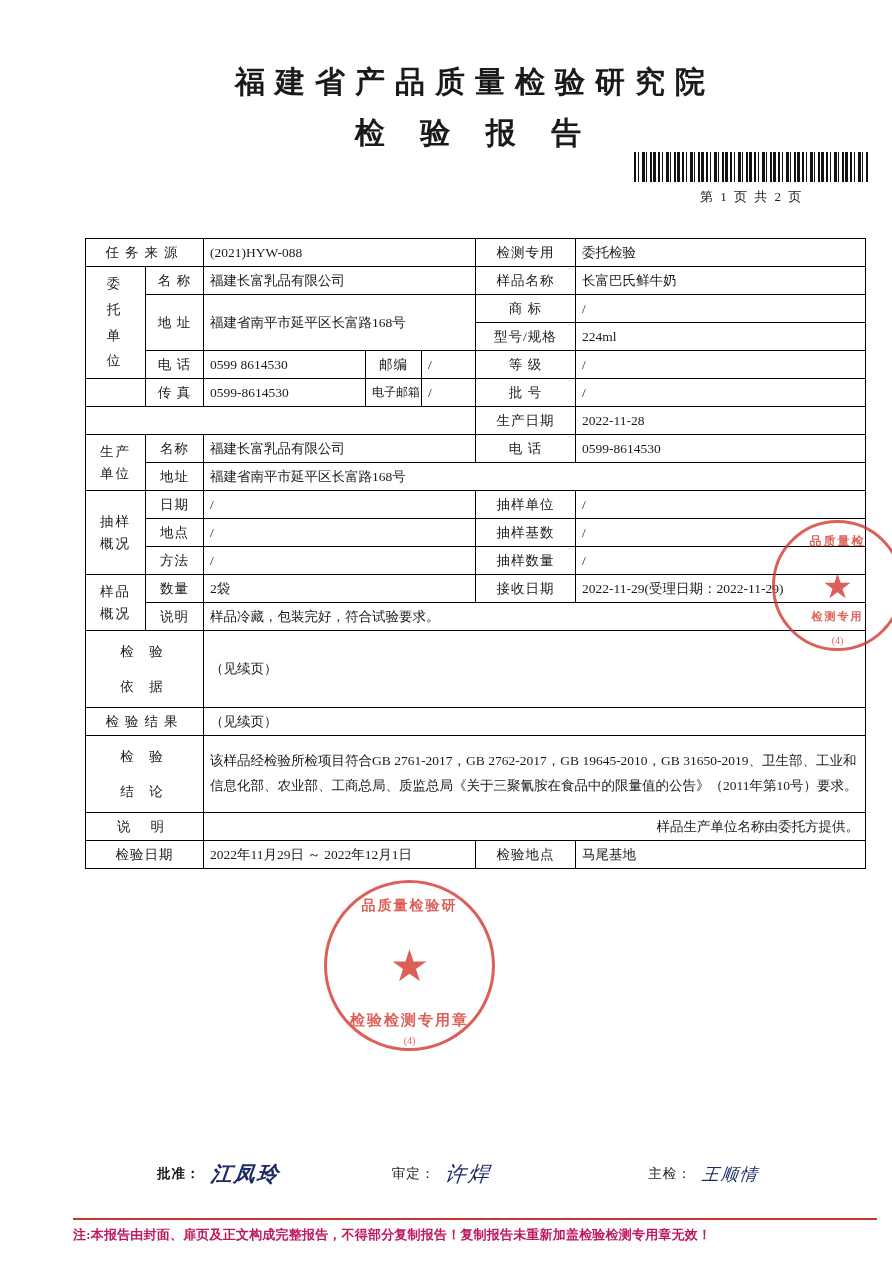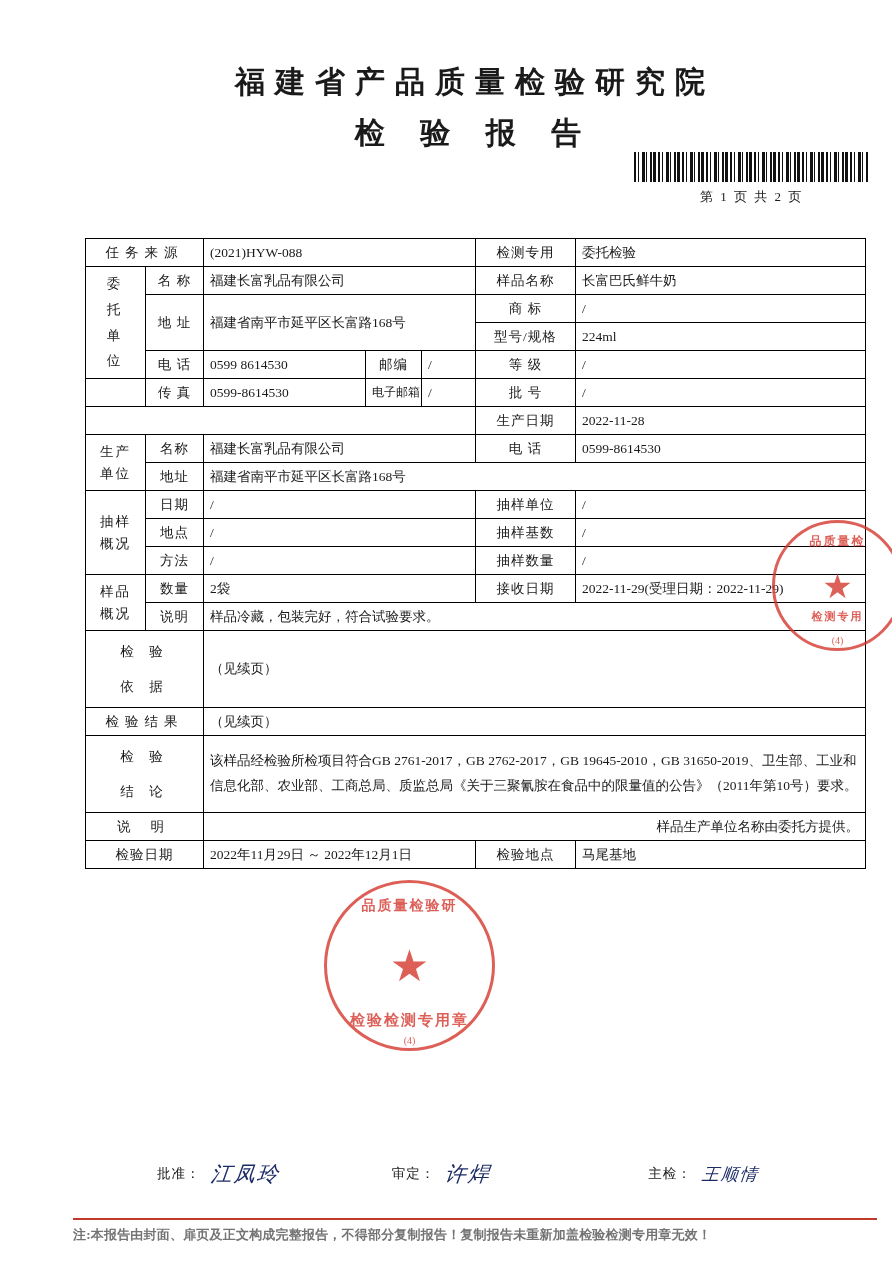--- a/index.html
+++ b/index.html
@@ -181,21 +181,21 @@
     top: 1218px;
     border-top: 2px solid #c0392b;
   }
   .footer-note {
     position: absolute;
     left: 44px;
     right: 44px;
     top: 1226px;
     font-size: 13px;
     font-weight: bold;
-    color: #737373;
+    color: #be185d;
     letter-spacing: .2px;
   }
 
   
   .stamp {
     position: absolute;
     border: 3px solid #d4342a;
     border-radius: 50%;
     color: #d4342a;
     opacity: .78;
@@ -408,21 +408,21 @@
       <tr>
         <td class="lbl" colspan="2">检验日期</td>
         <td class="val" colspan="3">2022年11月29日 ～ 2022年12月1日</td>
         <td class="lbl">检验地点</td>
         <td class="val">马尾基地</td>
       </tr>
     </tbody>
   </table>
 
   <div class="sign-row">
-    <div class="sign-cell" style="justify-content:flex-start; padding-left:72px;">
+    <div class="sign-cell" style="justify-content:flex-start; padding-left:72px;font-weight:bold;">
       <span class="sign-label">批准：</span>
       <span class="sign-name">江凤玲</span>
     </div>
     <div class="sign-cell" style="justify-content:flex-start; padding-left:18px;">
       <span class="sign-label">审定：</span>
       <span class="sign-name">许焊</span>
     </div>
     <div class="sign-cell" style="justify-content:flex-start; padding-left:40px;">
       <span class="sign-label">主检：</span>
       <span class="sign-name" style="font-size:17px;">王顺情</span>

